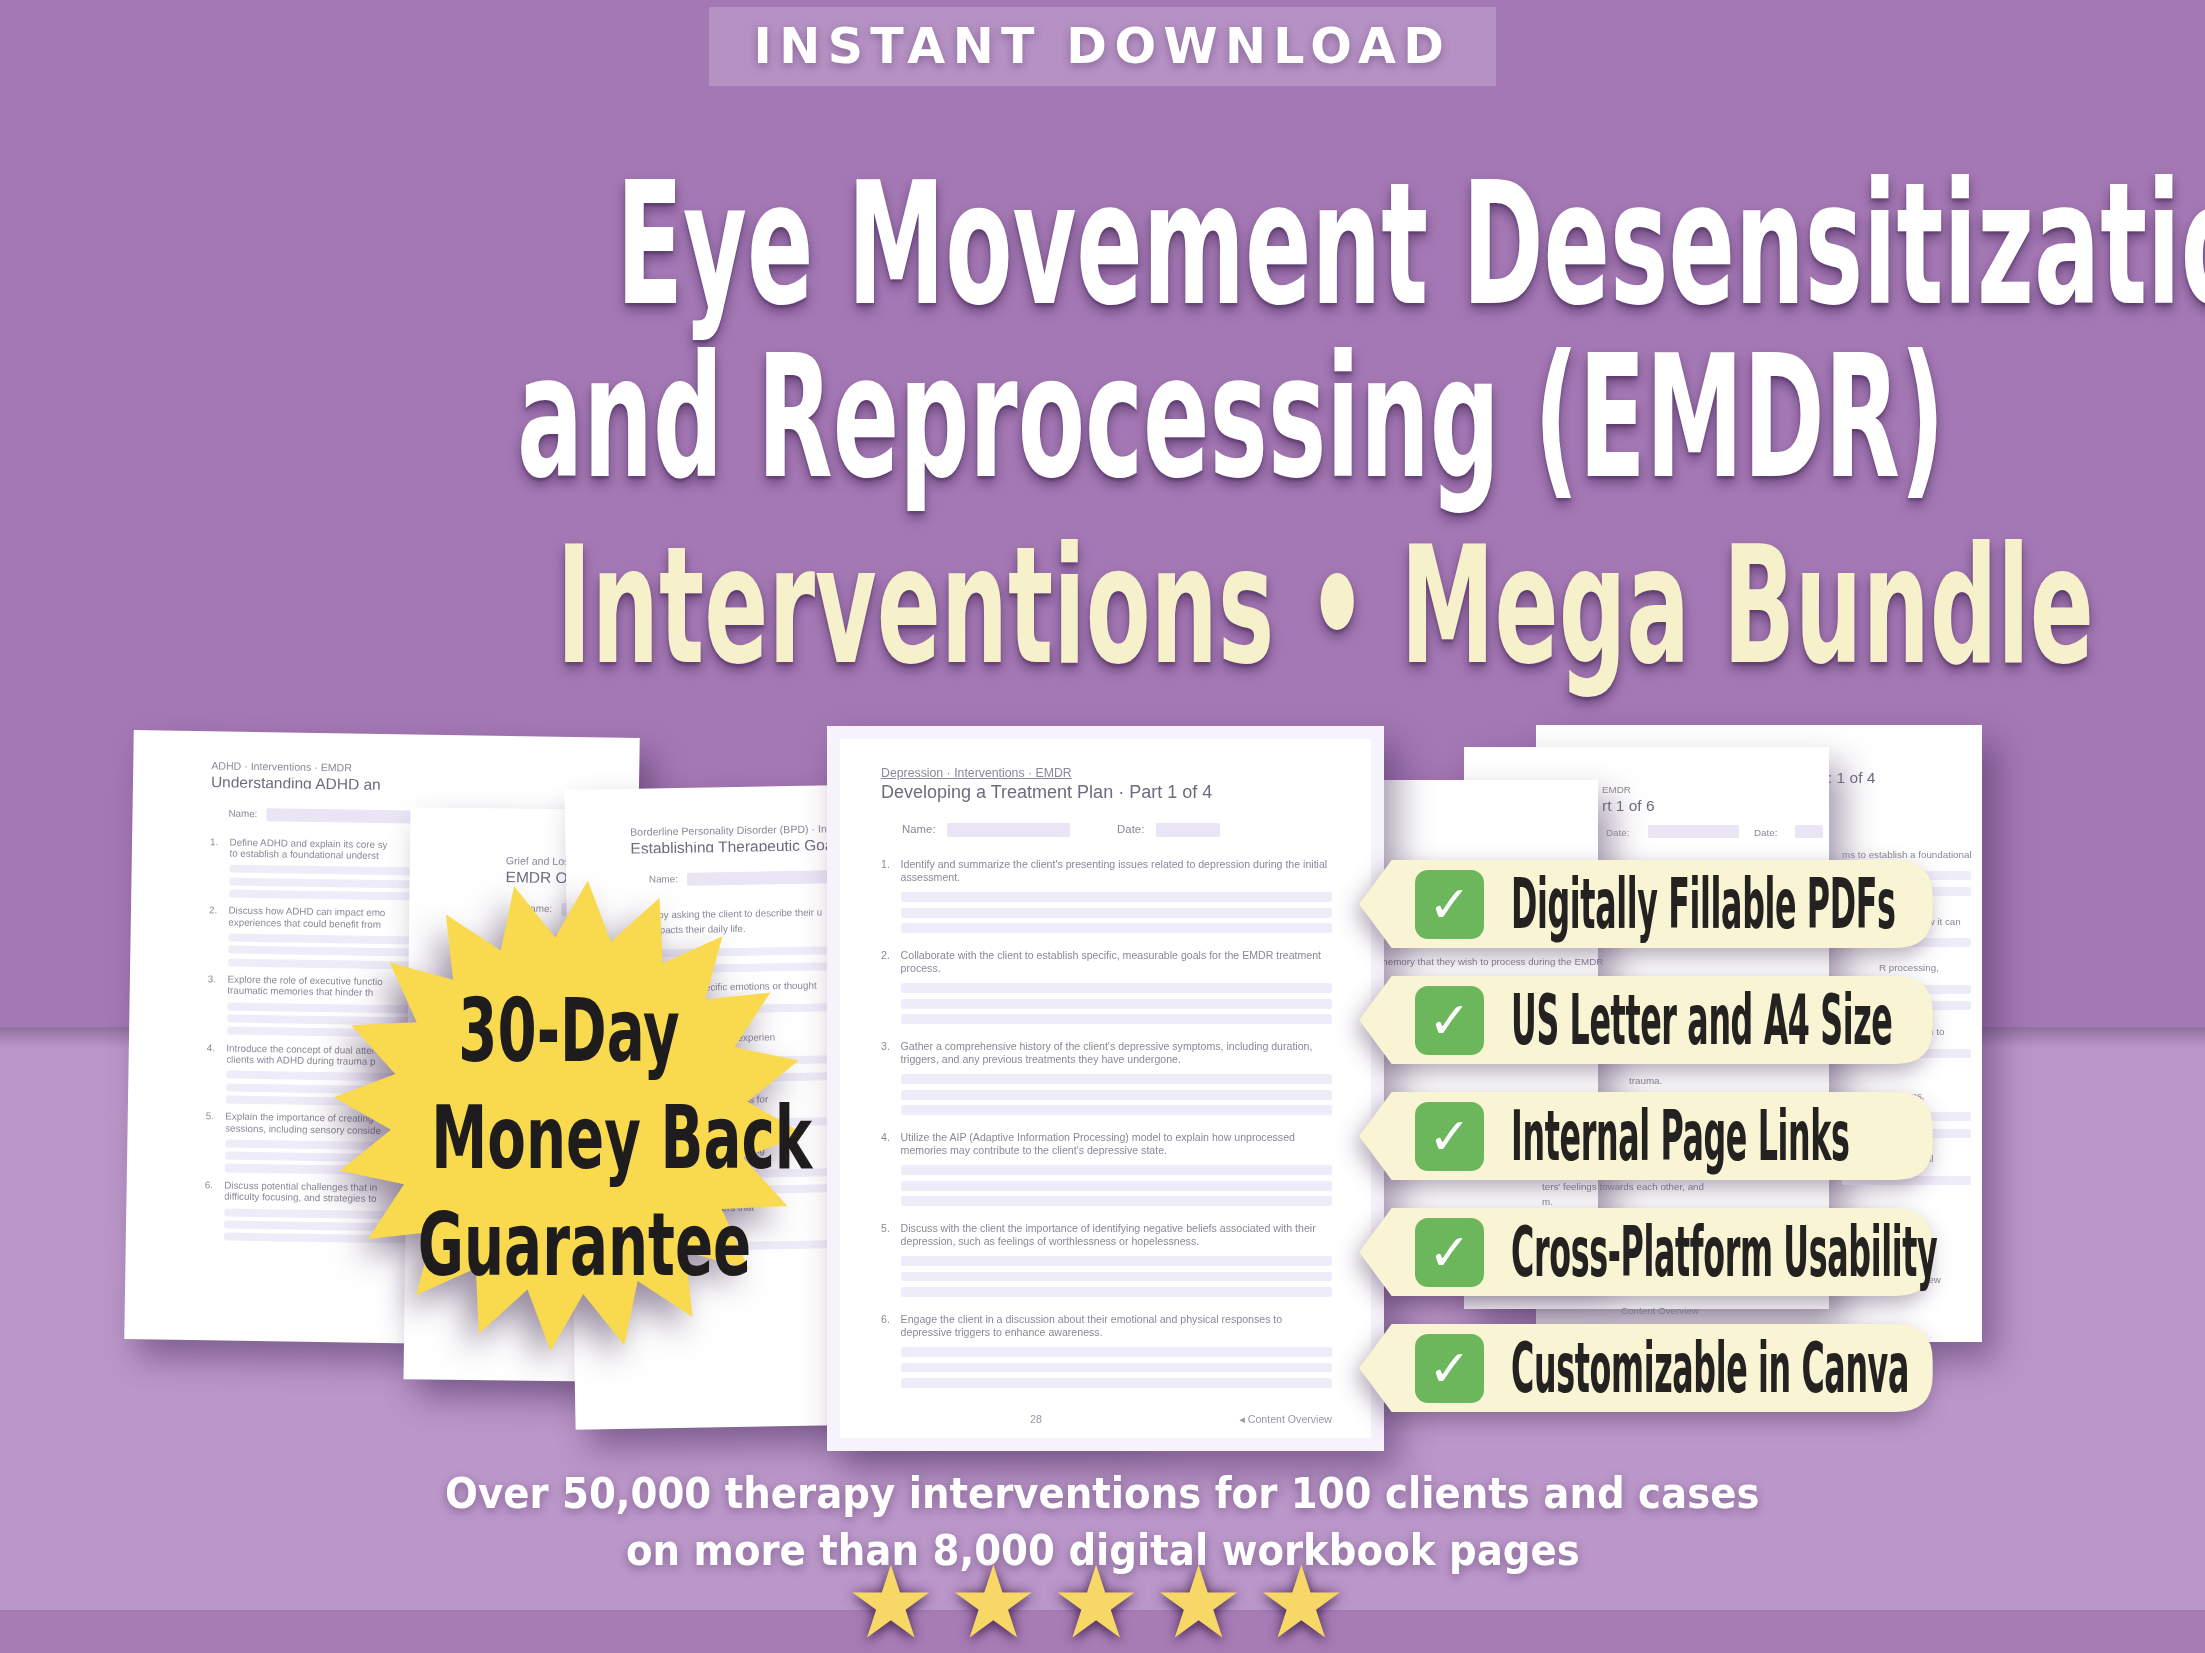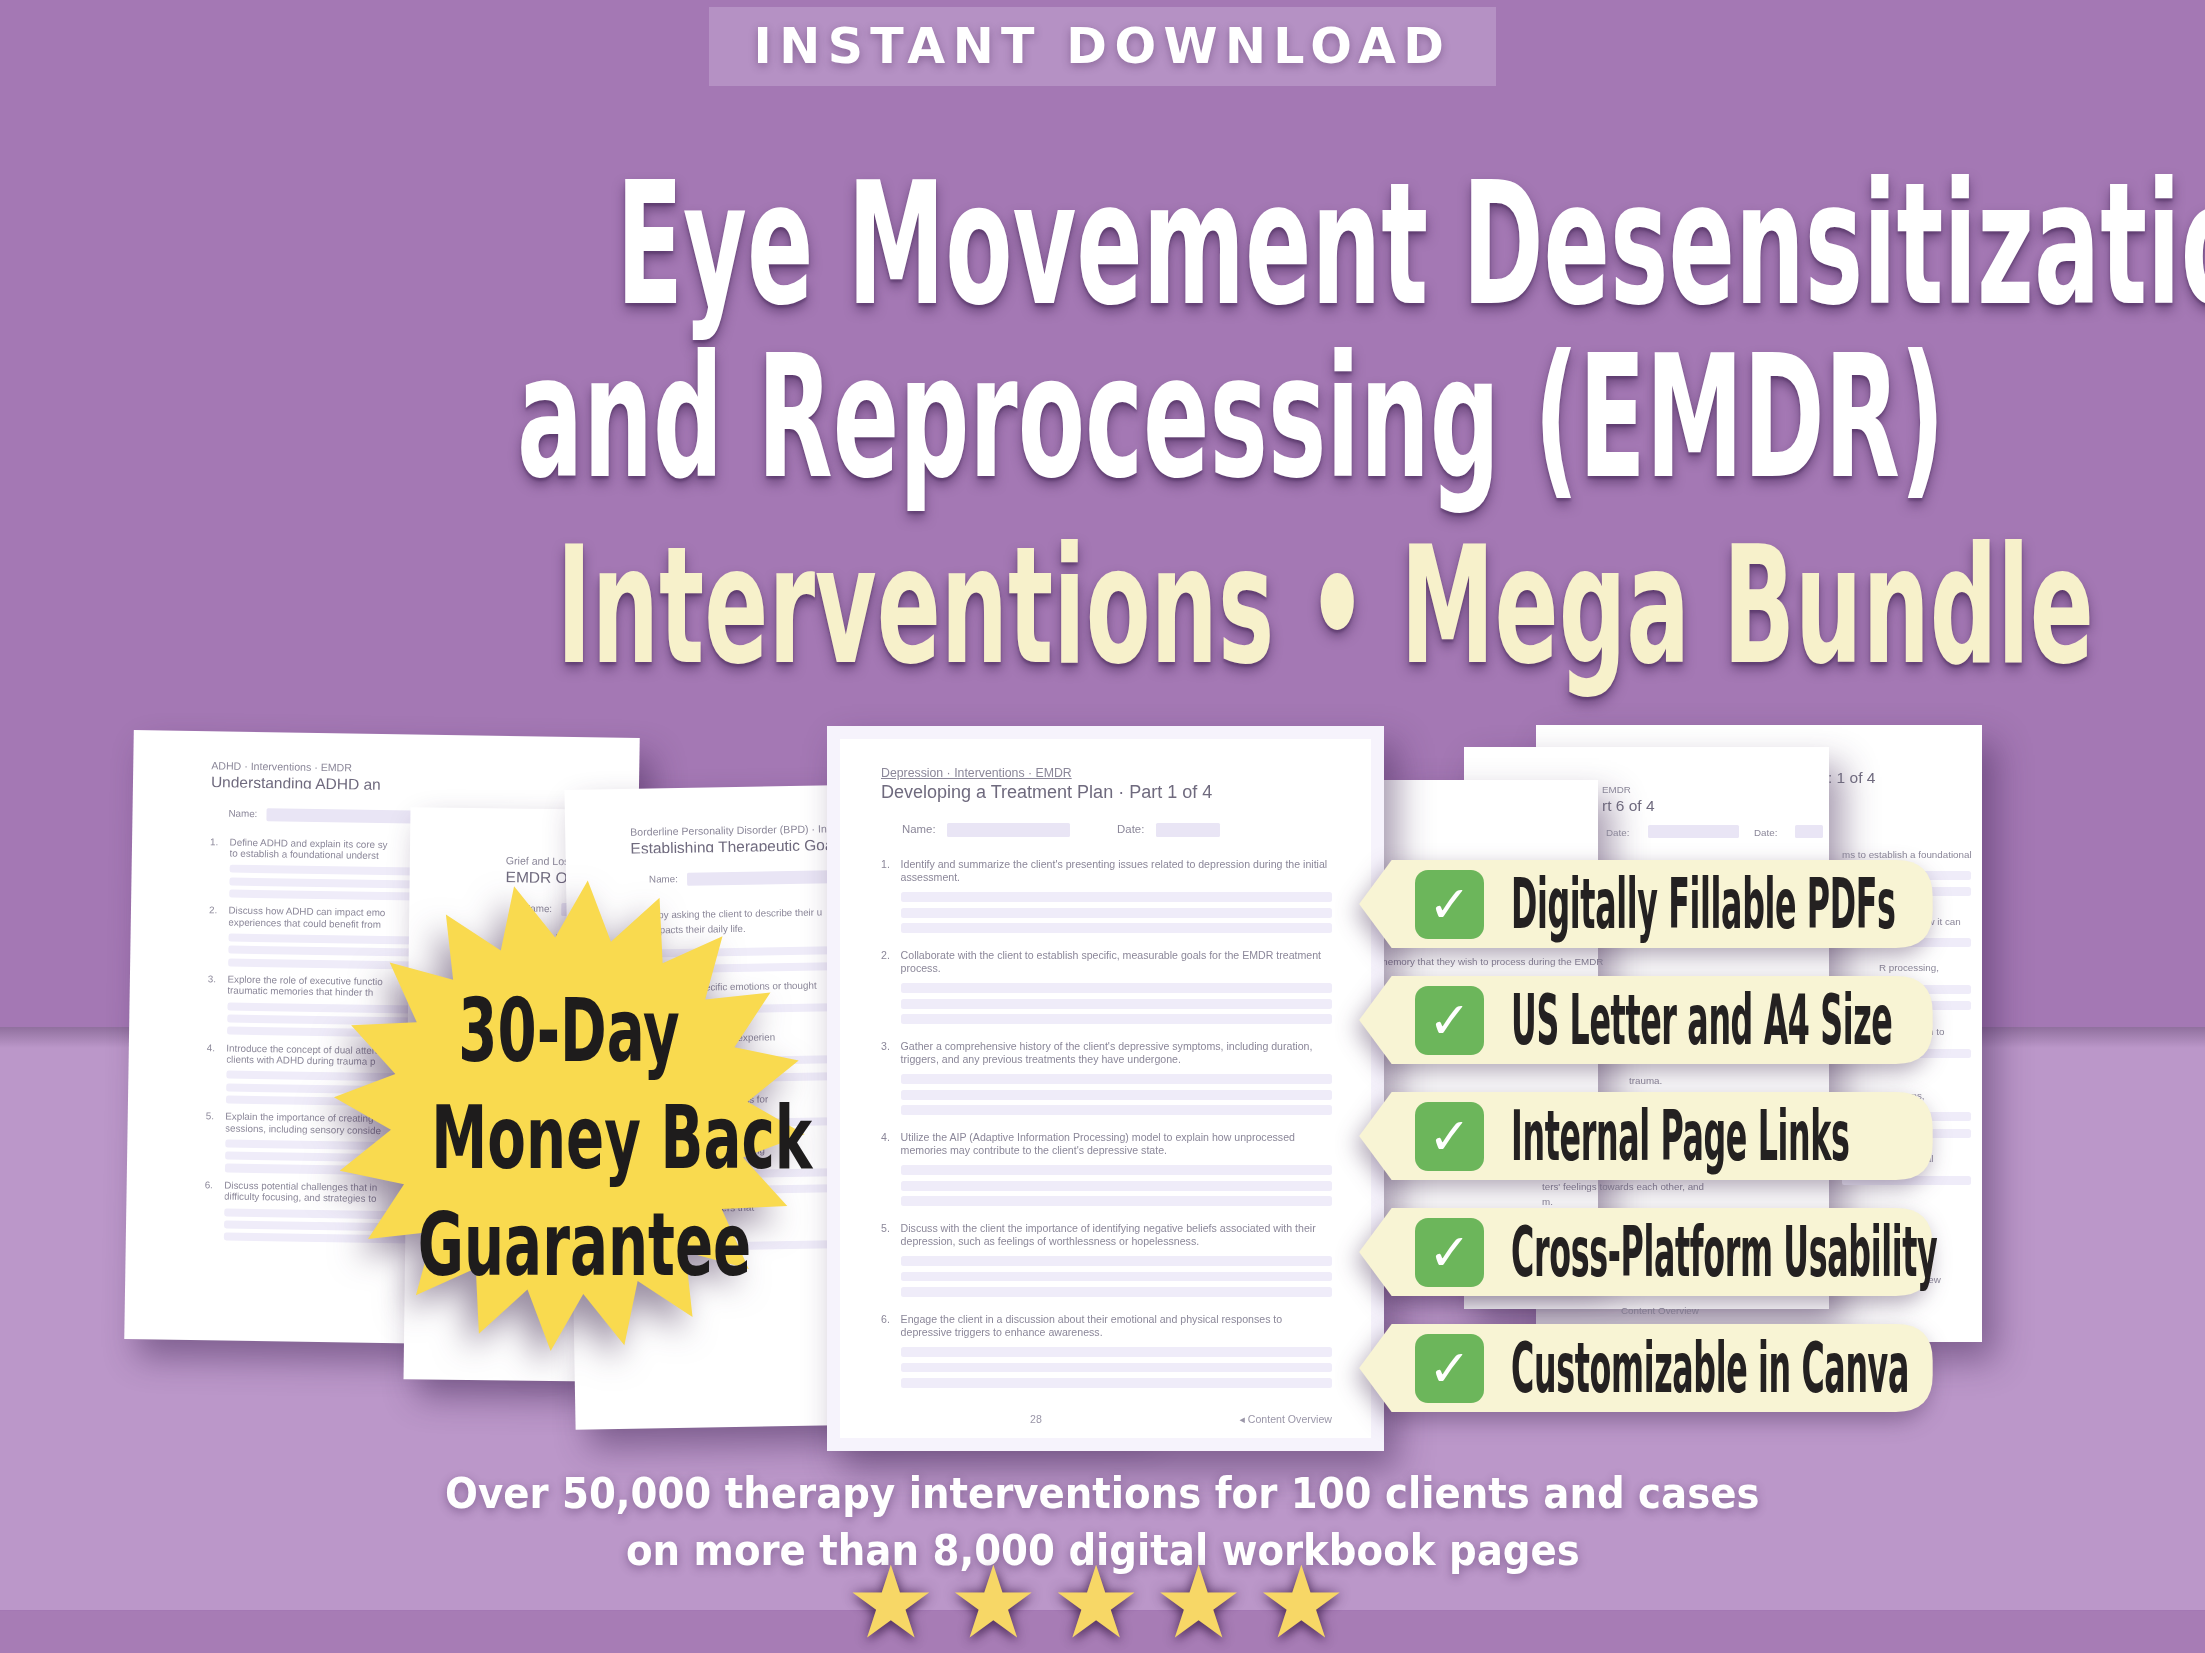--- a/index.html
+++ b/index.html
@@ -249,21 +249,21 @@
   </div>
 <div class="page pg-r2">
     <div class="inner"></div>
   </div>
 <div class="page pg-r3">
     <div class="inner"></div>
   </div>
 
 <div class="fragbig" style="left:1828px;top:769px">: 1 of 4</div>
 <div class="frag" style="left:1602px;top:784px">EMDR</div>
-<div class="fragbig" style="left:1602px;top:797px">rt 6 of 4</div>
+<div class="fragbig" style="left:1602px;top:797px">rt 1 of 6</div>
 <div class="frag" style="left:1606px;top:827px">Date:</div>
 <div class="field" style="position:absolute;left:1648px;top:825px;width:91px;height:13px"></div>
 <div class="frag" style="left:1754px;top:827px">Date:</div>
 <div class="field" style="position:absolute;left:1795px;top:825px;width:28px;height:13px"></div>
 <div class="frag" style="left:1842px;top:849px">ms to establish a foundational</div>
 <div class="bar" style="position:absolute;left:1842px;top:871px;width:129px;height:9px"></div>
 <div class="bar" style="position:absolute;left:1842px;top:887px;width:129px;height:9px"></div>
 <div class="frag" style="left:1903px;top:916px">nd how it can</div>
 <div class="bar" style="position:absolute;left:1842px;top:938px;width:129px;height:9px"></div>
 <div class="frag" style="left:1879px;top:962px">R processing,</div>

